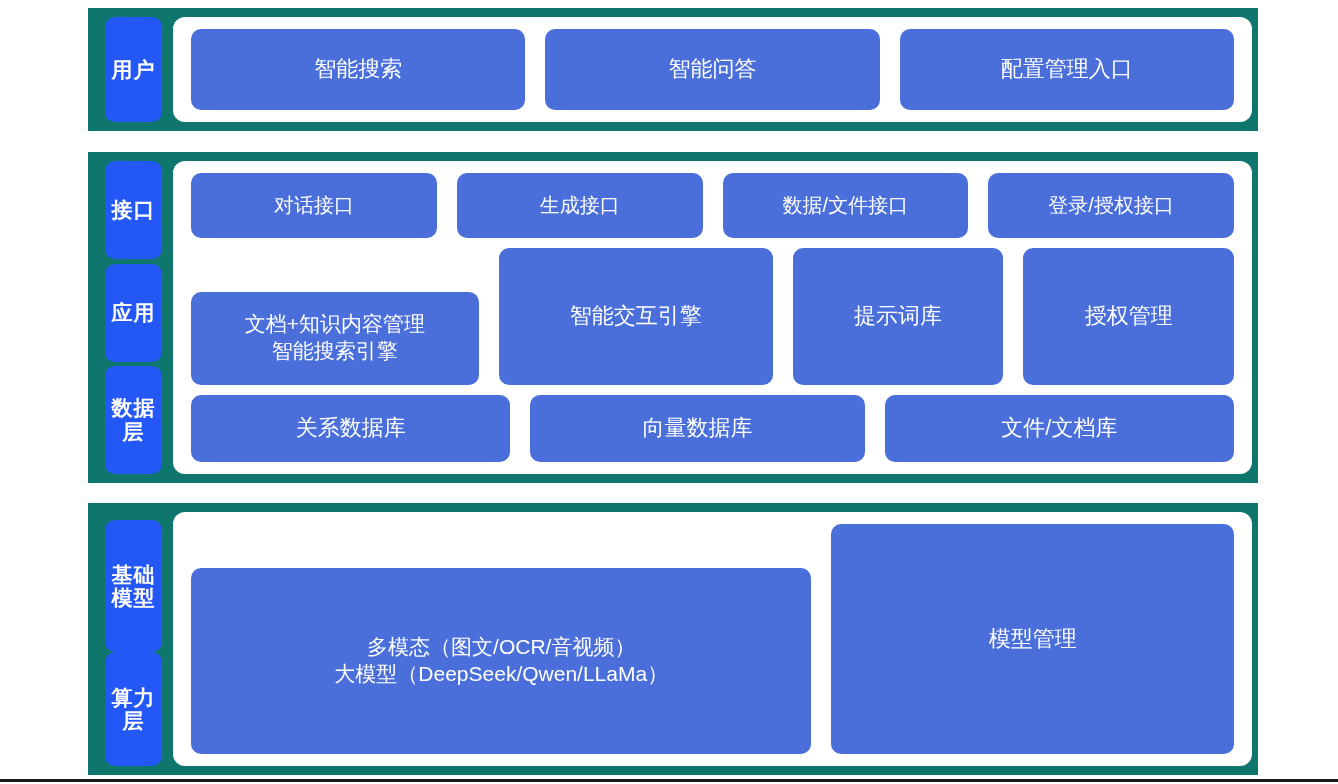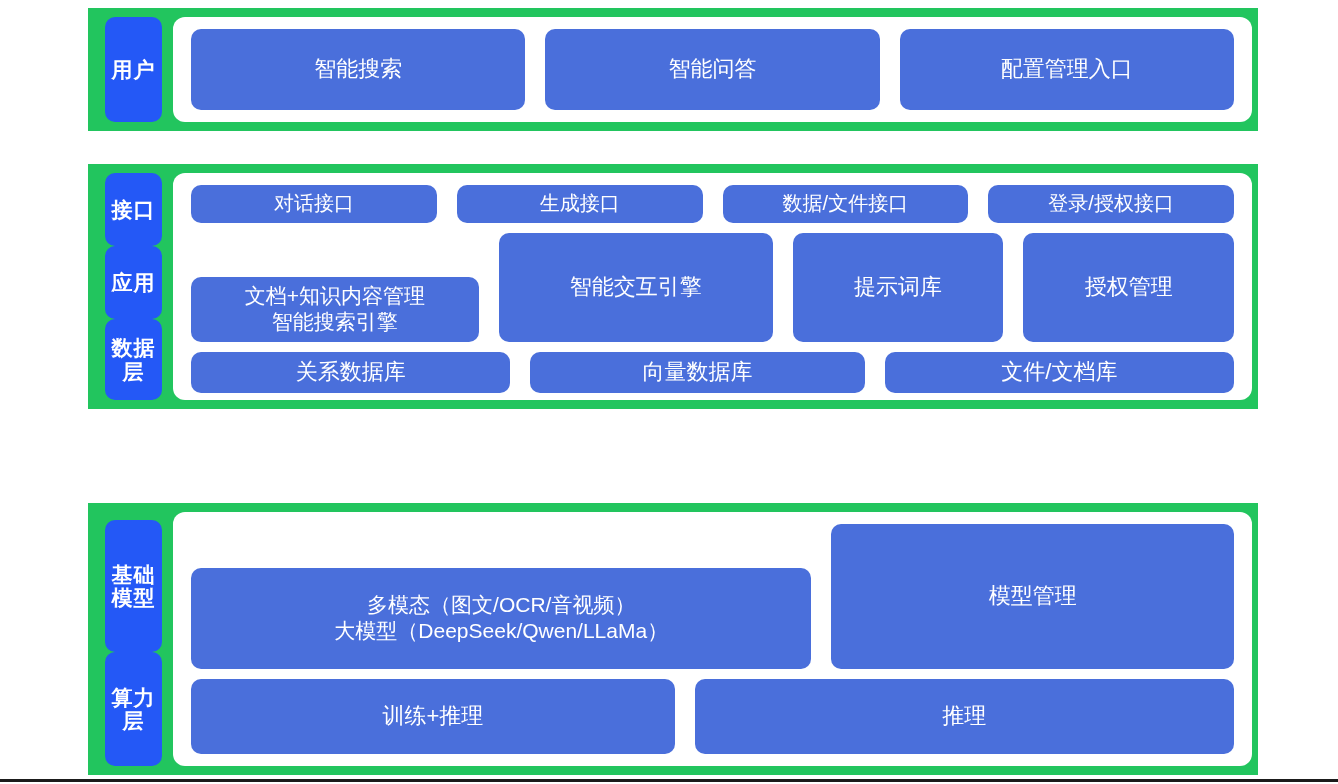--- a/index.html
+++ b/index.html
@@ -21,28 +21,28 @@
     left: 0; top: 0;
     width: 1338px;
     height: 784px;
   }
 
   
   .band {
     position: absolute;
     left: 88px;
     width: 1170px;
-    background: #22c55e;
+    background: #0f766e;
     box-sizing: border-box;
     display: flex;
     flex-direction: row;
     align-items: stretch;
   }
   .band-1 { top: 8px;   height: 123px; }
-  .band-2 { top: 164px; height: 245px; }
+  .band-2 { top: 152px; height: 331px; }
   .band-3 { top: 503px; height: 272px; }
 
   
   .tag-col {
     width: 74px;
     flex: 0 0 74px;
     display: flex;
     flex-direction: column;
     justify-content: space-between;
     padding: 9px 0 9px 17px;
@@ -194,23 +194,19 @@
       </div>
     </div>
     <div class="panel">
 
       <div class="row">
         <div class="box two-line" style="flex:1.35">多模态（图文/OCR/音视频）
 大模型（DeepSeek/Qwen/LLaMa）</div>
         <div class="box" style="flex:0.86">模型管理</div>
       </div>
 
-      <div class="row">
-        <div class="box" style="flex:1">训练+推理</div>
-        <div class="box" style="flex:1.12">推理</div>
-      </div>
 
     </div>
   </div>
 
   <div class="bottom-strip"></div>
 
 </div>
 
 </body></html>

